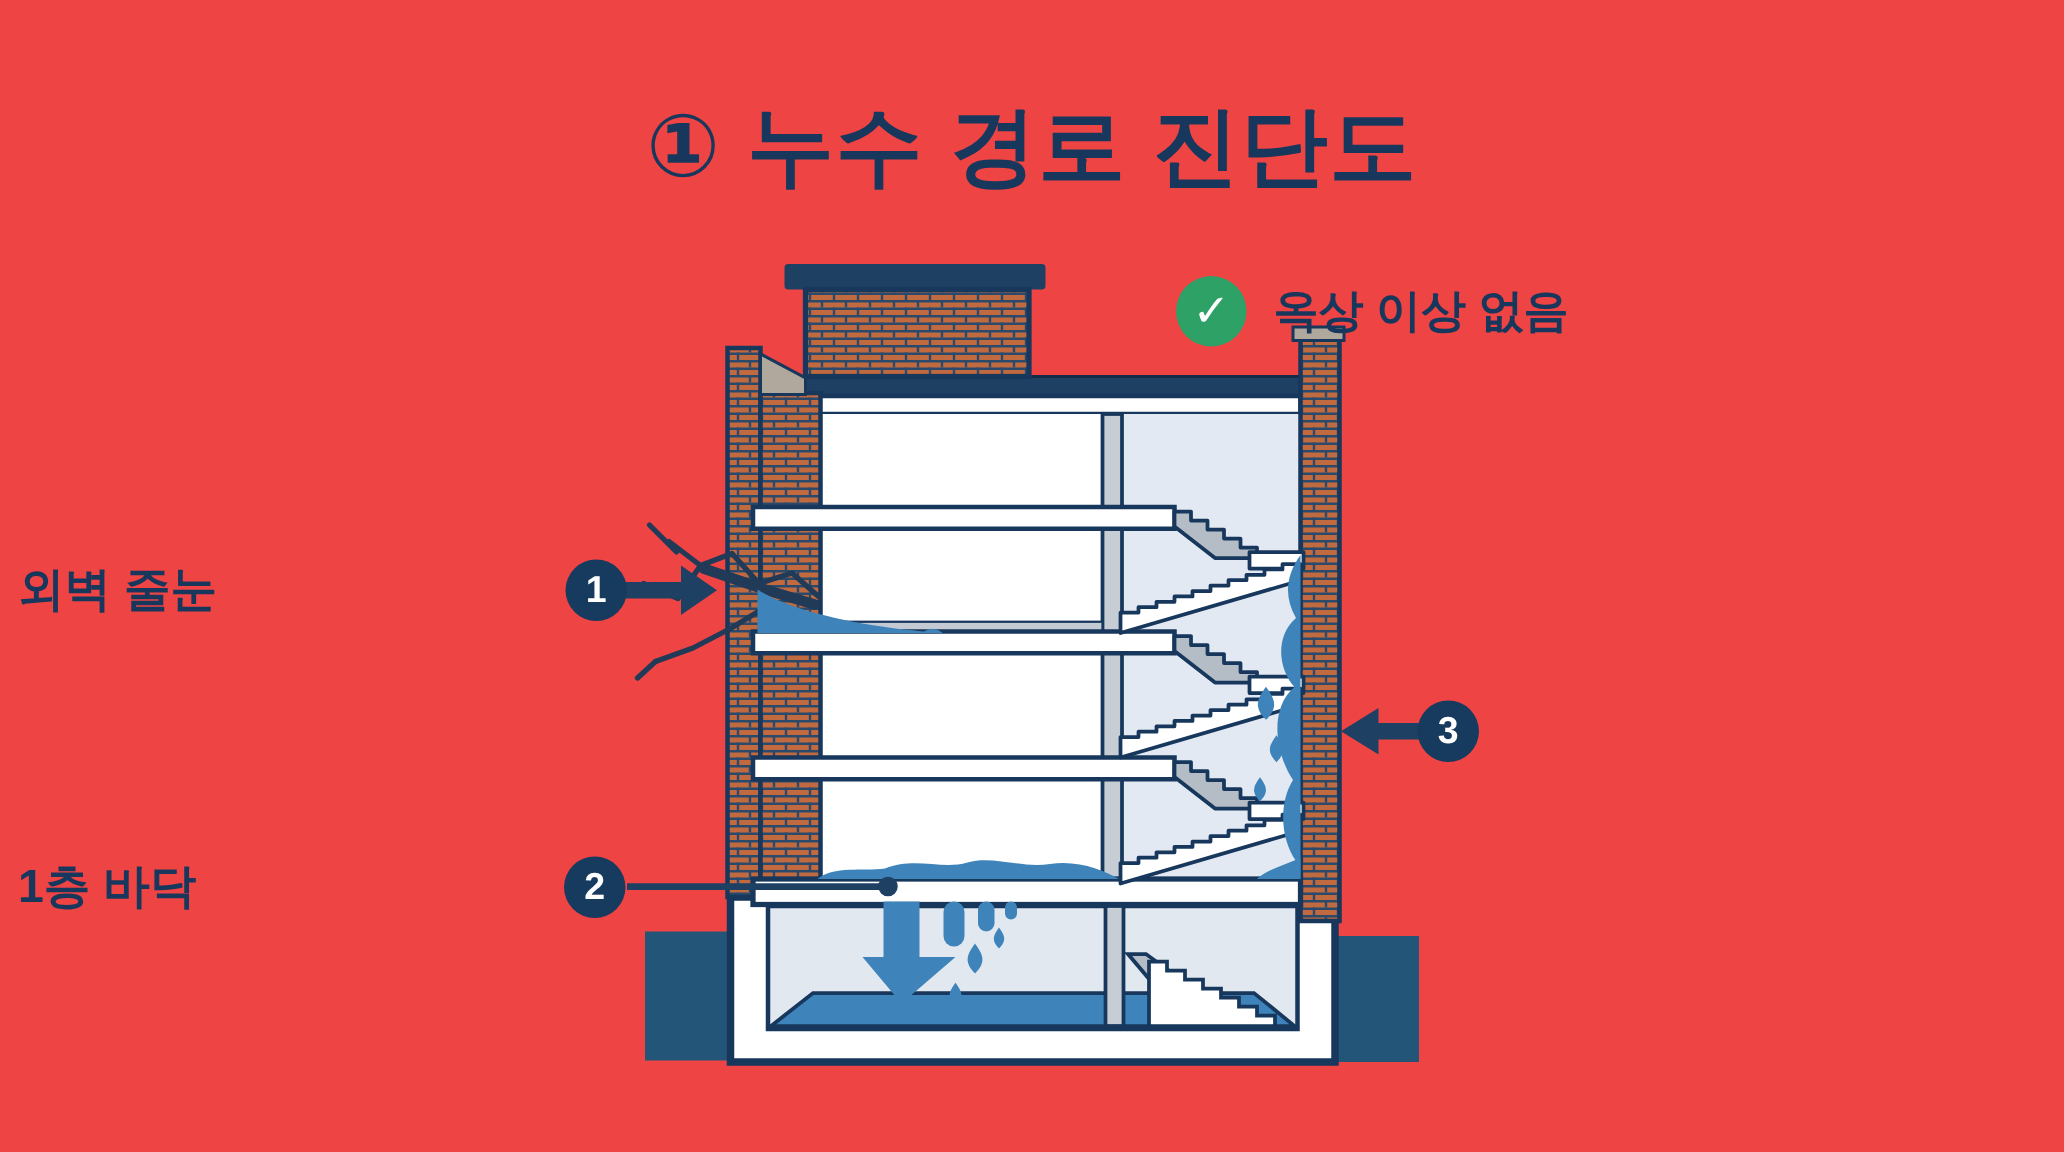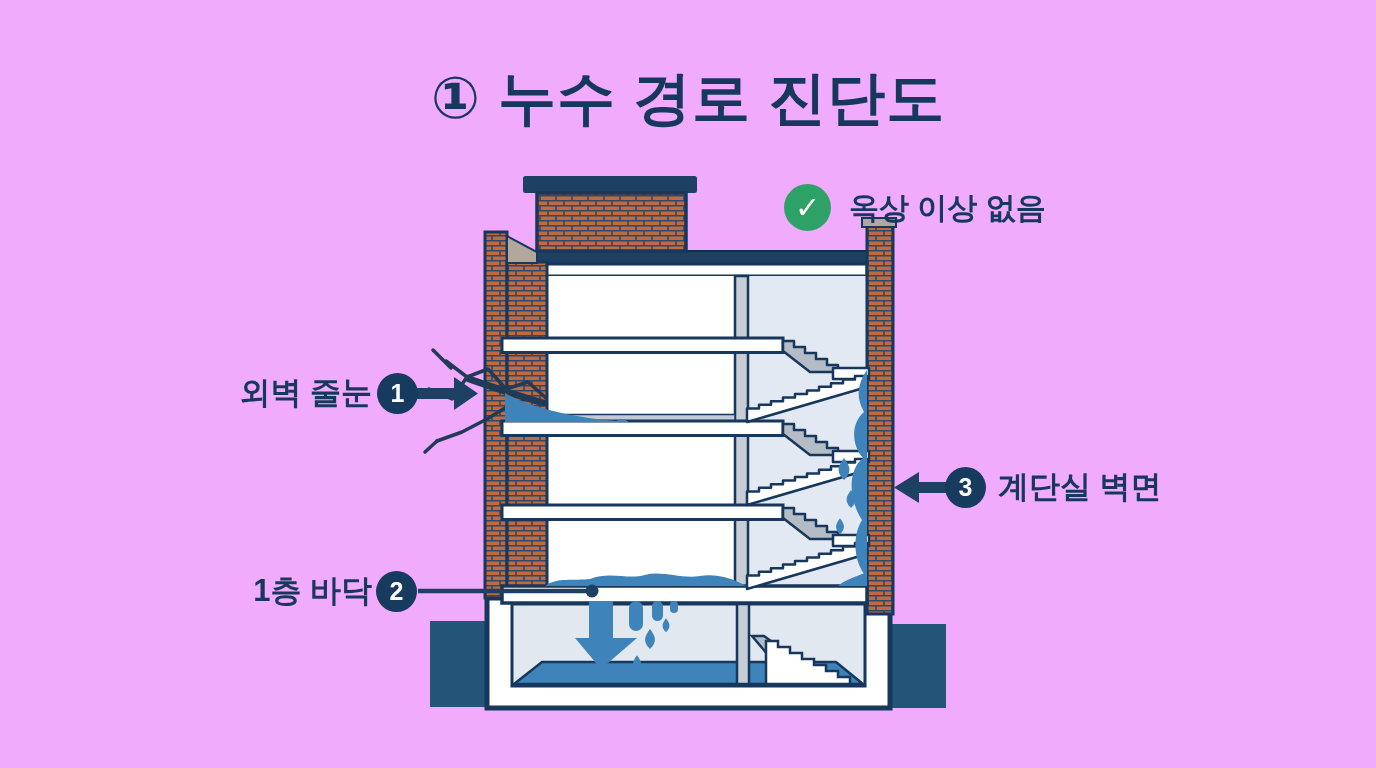--- a/index.html
+++ b/index.html
@@ -1,26 +1,26 @@
 <!DOCTYPE html>
 <html><head>
 <meta charset="utf-8">
 <style>
   html,body{margin:0;padding:0;background:#ffffff;}
-  #canvas{position:relative;width:1376px;height:768px;background:#f0abfc;overflow:hidden;
+  #canvas{position:relative;width:1376px;height:768px;background:#ef4444;overflow:hidden;
           font-family:"Liberation Sans","DejaVu Sans",sans-serif;}
   #art{position:absolute;left:0;top:0;width:1376px;height:768px;}
   .page-title{position:absolute;left:0;right:0;top:64px;text-align:center;
       font-size:58px;font-weight:800;color:#17375c;letter-spacing:1px;line-height:68px;}
   .status{position:absolute;left:784px;top:184px;display:flex;align-items:center;}
   .check-circle{width:47px;height:47px;border-radius:50%;background:#2ea266;color:#ffffff;
       font-size:30px;font-weight:900;display:flex;align-items:center;justify-content:center;}
   .status-label{margin-left:18px;font-size:30px;font-weight:800;color:#17375c;line-height:47px;}
   .co-label{position:absolute;font-size:31px;font-weight:800;color:#17375c;line-height:42px;white-space:nowrap;}
-  .co-label.right-align{left:0;width:372px;text-align:right;}
+  .co-label.right-align{left:12px;width:372px;}
   .badge{position:absolute;width:41px;height:41px;border-radius:50%;background:#173a5f;color:#ffffff;
       font-size:25px;font-weight:800;display:flex;align-items:center;justify-content:center;}
 </style>
 </head>
 <body>
 
 <div id="canvas">
 
   <svg id="art" viewBox="0 0 1376 768" aria-hidden="true">
     <defs>
@@ -141,15 +141,14 @@
     <div class="status-label">옥상 이상 없음</div>
   </div>
 
   <div class="co-label right-align" style="top:372px;">외벽 줄눈</div>
   <div class="badge" style="left:377px;top:373px;">1</div>
 
   <div class="co-label right-align" style="top:570px;">1층 바닥</div>
   <div class="badge" style="left:376px;top:571px;">2</div>
 
   <div class="badge" style="left:945px;top:467px;">3</div>
-  <div class="co-label" style="left:998px;top:466px;">계단실 벽면</div>
 
 </div>
 
 </body></html>

